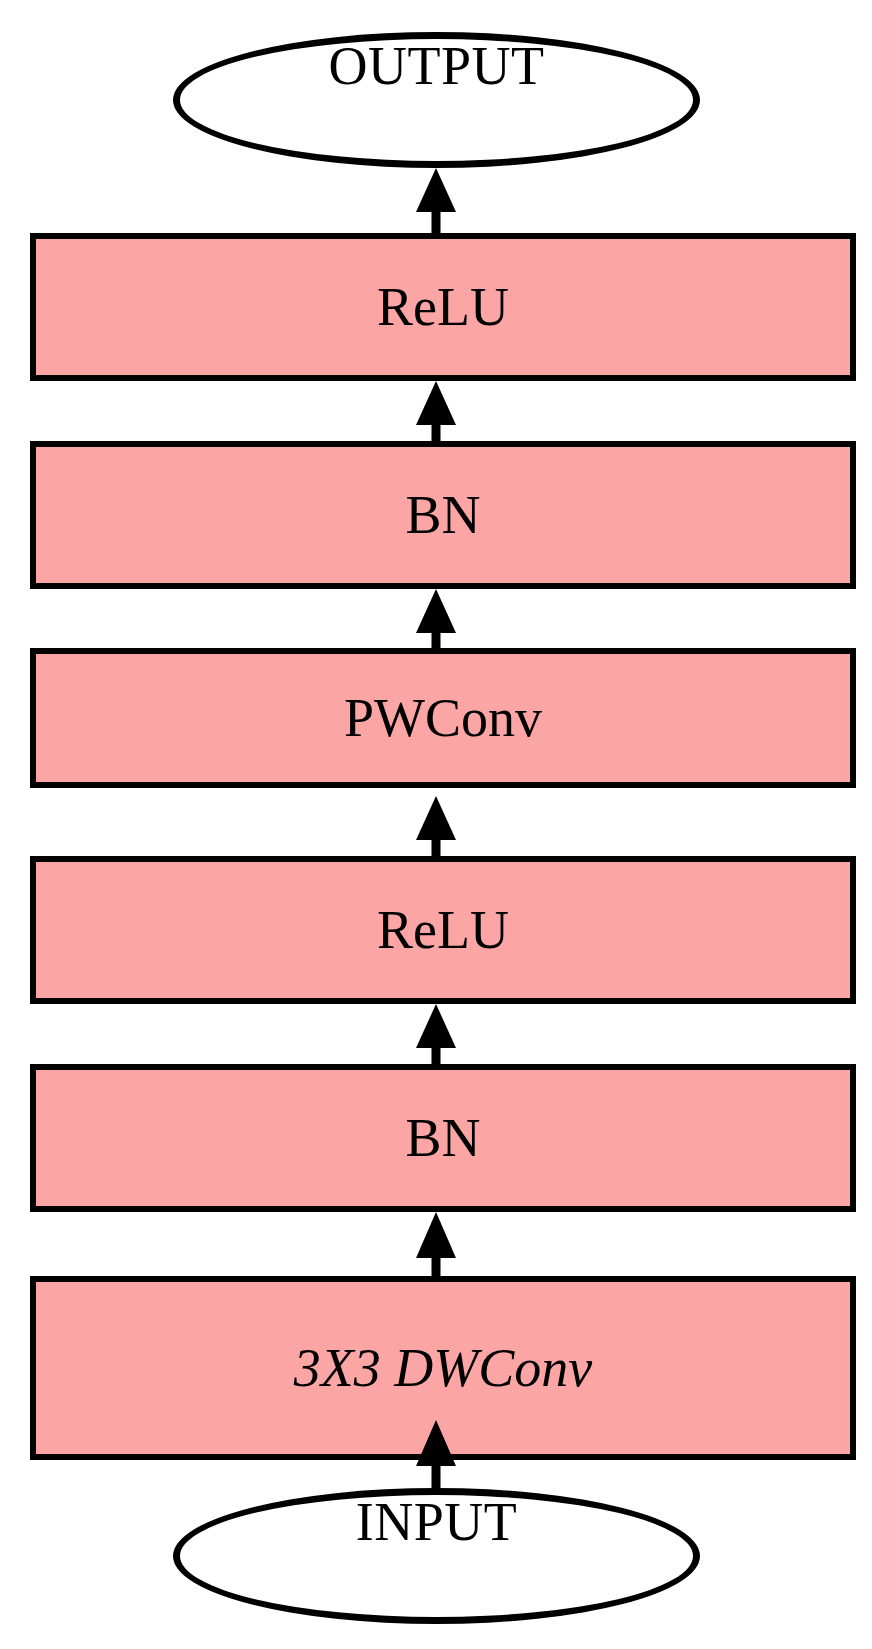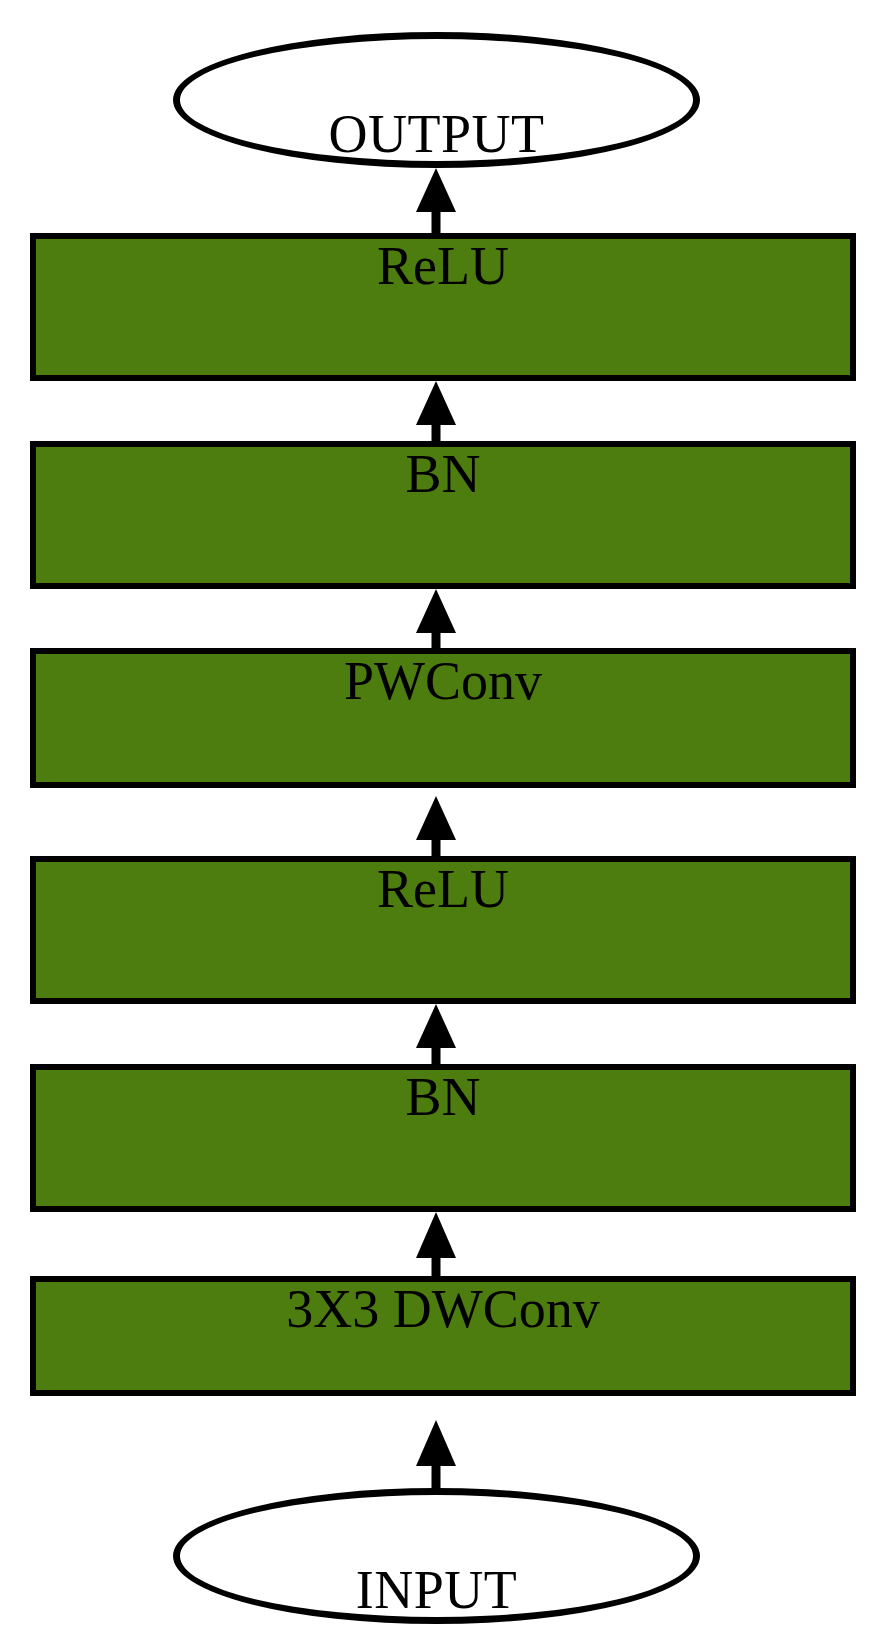--- a/index.html
+++ b/index.html
@@ -27,43 +27,44 @@
   .terminal-node {
     position: absolute;
     left: 173px;
     width: 527px;
     height: 136px;
     box-sizing: border-box;
     border: 7px solid #000000;
     border-radius: 50% / 50%;
     background: #ffffff;
     display: flex;
-    align-items: flex-end;
+    align-items: flex-start;
     justify-content: center;
   }
   .terminal-label {
     font-size: 54px;
     line-height: 1;
     letter-spacing: 0.5px;
     white-space: nowrap;
     color: #000000;
   }
 
   #node-output { top: 32px; }
   #node-input  { top: 1488px; }
 
   
   .process-node {
     position: absolute;
     left: 30px;
     width: 826px;
     box-sizing: border-box;
     border: 6px solid #000000;
-    background: #4d7c0f;
+    background: #fca5a5;
     display: flex;
+    align-items: center;
     justify-content: center;
   }
   .process-label {
     font-size: 54px;
     line-height: 1;
     white-space: nowrap;
     color: #000000;
   }
 
   
@@ -141,21 +142,21 @@
     <span class="process-label">BN</span>
   </div>
 
   <div class="connector-arrow" style="top:1212px;height:64px;">
     <svg width="872" height="64" viewBox="0 0 872 64">
       <line x1="436" y1="64" x2="436" y2="42" stroke="#000" stroke-width="9"></line>
       <polygon points="436,0 416,46 456,46" fill="#000"></polygon>
     </svg>
   </div>
 
-  <div class="process-node" style="top:1276px;height:120px;">
+  <div class="process-node" style="top:1276px;height:184px;font-style:italic;">
     <span class="process-label">3X3 DWConv</span>
   </div>
 
   <div class="connector-arrow" style="top:1418px;height:72px;">
     <svg width="872" height="72" viewBox="0 0 872 72">
       <line x1="436" y1="72" x2="436" y2="44" stroke="#000" stroke-width="9"></line>
       <polygon points="436,2 416,48 456,48" fill="#000"></polygon>
     </svg>
   </div>
 

